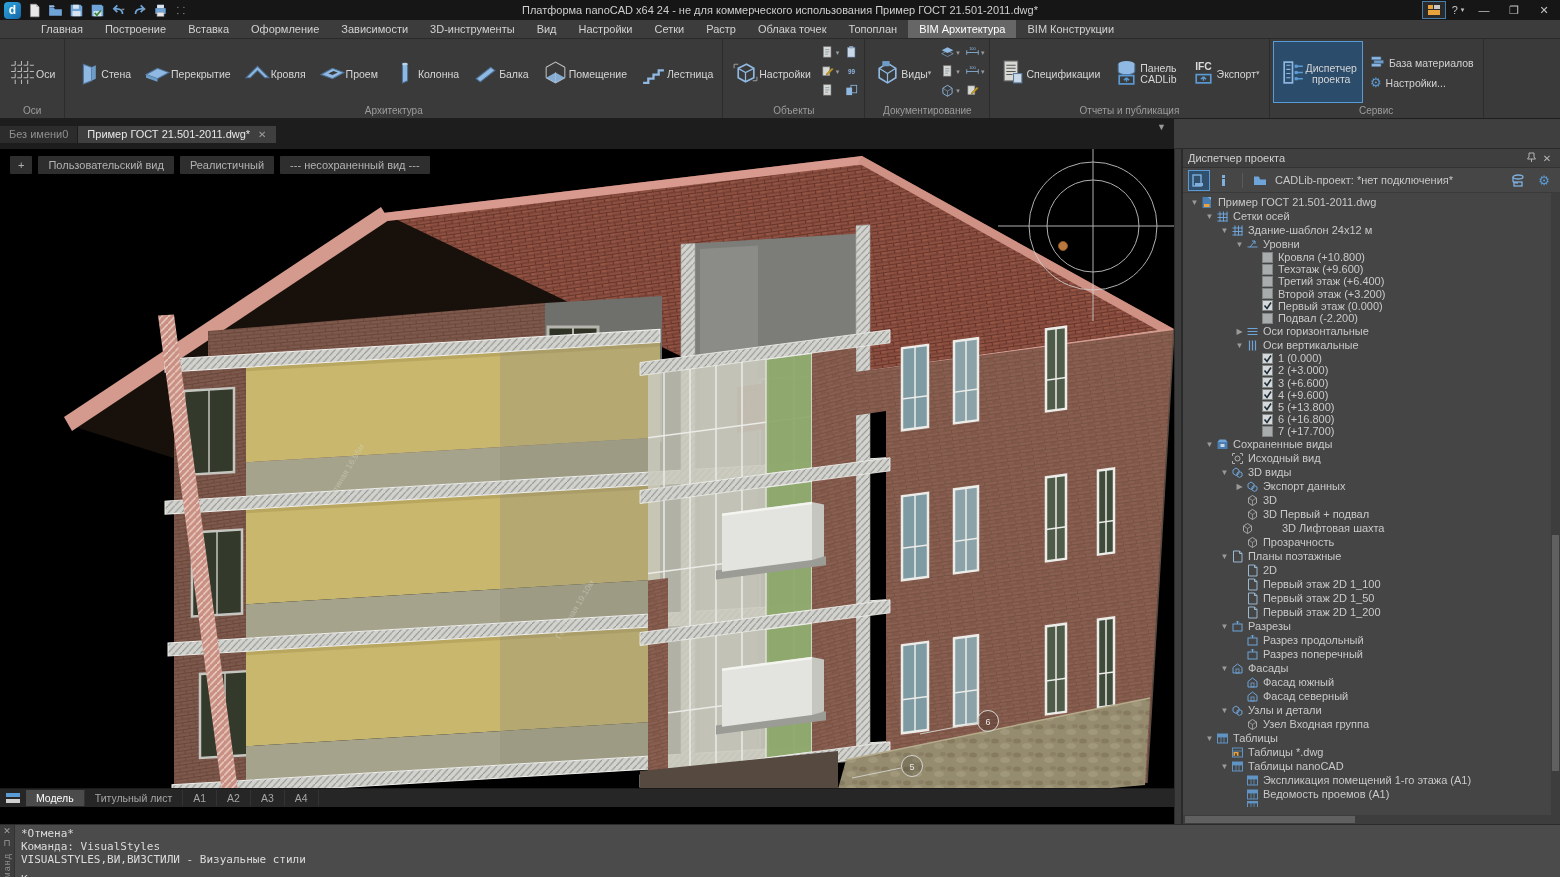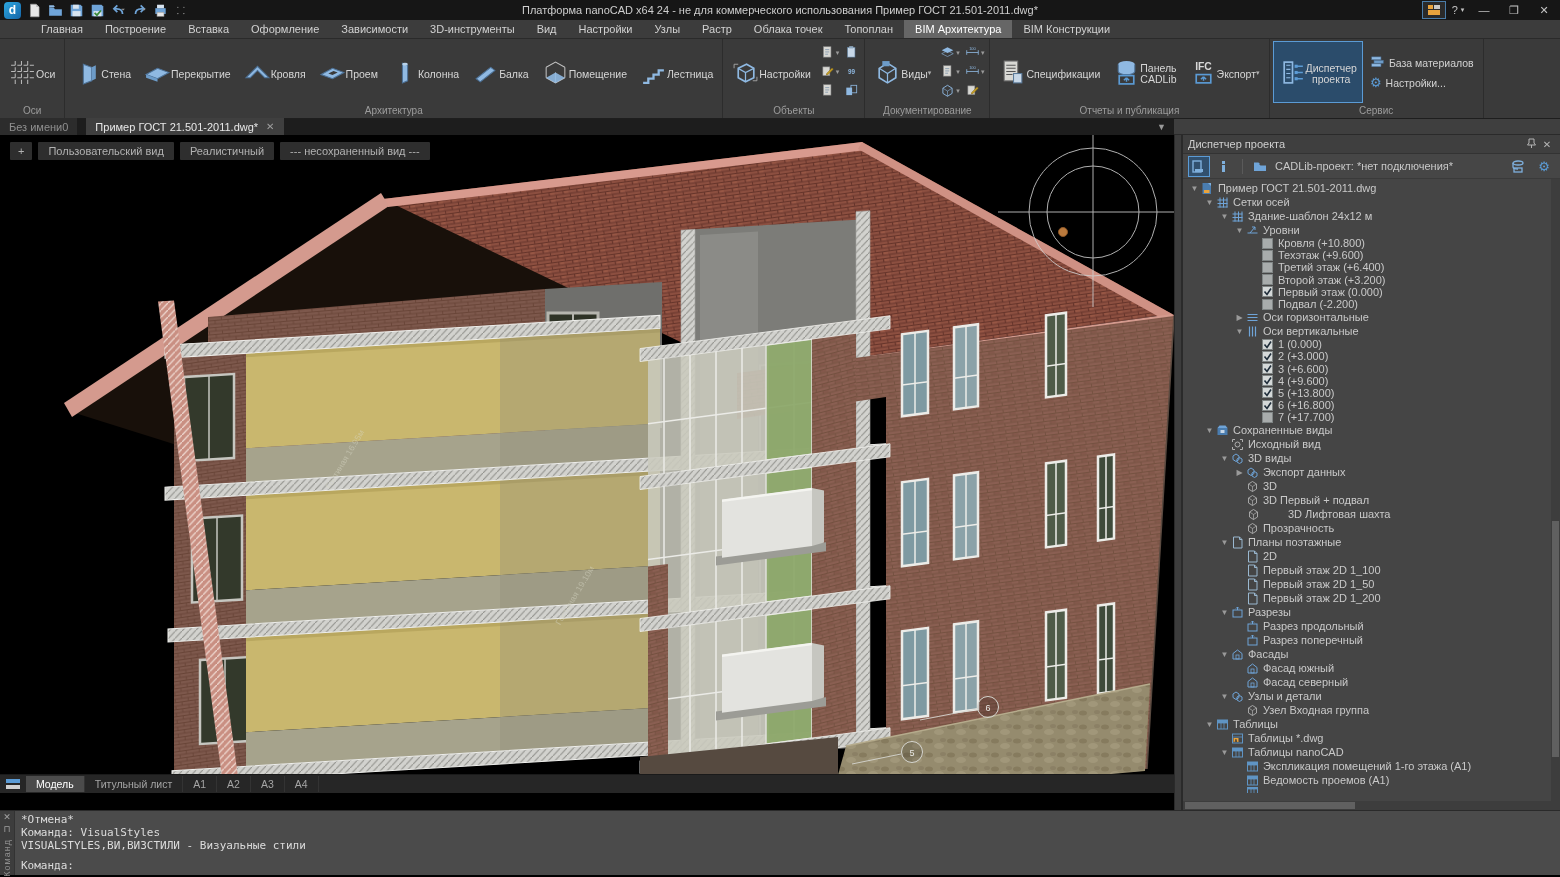--- a/index.html
+++ b/index.html
@@ -22,21 +22,21 @@
   .rbuttons{flex:1;display:flex;align-items:stretch;padding:2px 3px 0 3px;gap:1px;}
   .rlabel{height:15px;text-align:center;color:#9c9c9c;font-size:10px;line-height:15px;white-space:nowrap;padding:0 8px;}
   .bigbtn{display:flex;flex-direction:row;align-items:center;justify-content:flex-start;padding:3px 5px 1px 5px;border:1px solid transparent;}
   .bigbtn .blab{color:#d6d6d6;font-size:10.5px;text-align:center;line-height:11px;margin-top:2px;white-space:pre;}
   .bigbtn.sel{background:#2b4c6b;border:1px solid #5b9bd5;}
   .bigbtn .arr{color:#b0b0b0;font-size:7px;line-height:6px;}
   .smallcol{display:flex;flex-direction:column;justify-content:center;gap:2px;padding:0 2px;}
   .smallrow{display:flex;align-items:center;gap:1px;}
   .srvrows{display:flex;flex-direction:column;justify-content:center;gap:4px;padding:0 6px;}
   .srvrow{display:flex;align-items:center;gap:4px;color:#d2d2d2;font-size:10.5px;white-space:nowrap;}
-  .tabrow{height:16px;background:#1d1d1d;display:flex;align-items:flex-end;position:relative;gap:8px;}
+  .tabrow{height:30px;background:#1d1d1d;display:flex;align-items:center;position:relative;}
   .dtab{height:17px;display:flex;align-items:center;padding:0 9px;font-size:11px;background:#2c2c2c;color:#8f8f8f;margin-right:1px;}
   .dtab.active{background:#3f3f3f;color:#e8e8e8;}
   .dtab .x{margin-left:8px;color:#9f9f9f;font-size:10px;}
   .tabrow .tr-dd{position:absolute;right:8px;top:3px;color:#9a9a9a;font-size:9px;}
   .mainrow{display:flex;height:675px;}
   .leftcol{width:1174px;display:flex;flex-direction:column;}
   .viewport{position:relative;width:1174px;height:639px;background:#000;overflow:hidden;}
   .vchips{position:absolute;top:7px;left:10px;display:flex;gap:6px;z-index:5;}
   .chip{background:#2e2e2e;color:#b2b2b2;padding:3px 10px;font-size:11px;border-radius:1px;}
   .chip.plus{padding:3px 8px;}
@@ -148,21 +148,21 @@
 
 <div class="menubar" id="menubar">
     <div class="menu-item">Главная</div>
     <div class="menu-item">Построение</div>
     <div class="menu-item">Вставка</div>
     <div class="menu-item">Оформление</div>
     <div class="menu-item">Зависимости</div>
     <div class="menu-item">3D-инструменты</div>
     <div class="menu-item">Вид</div>
     <div class="menu-item">Настройки</div>
-    <div class="menu-item">Узлы</div>
+    <div class="menu-item">Сетки</div>
     <div class="menu-item">Растр</div>
     <div class="menu-item">Облака точек</div>
     <div class="menu-item">Топоплан</div>
     <div class="menu-item active">BIM Архитектура</div>
     <div class="menu-item">BIM Конструкции</div>
   </div>
 
 <div class="ribbon" id="ribbon">
     <div class="rgroup">
       <div class="rbuttons">
@@ -946,21 +946,21 @@
         <div class="trow" style="padding-left: 51px;">
           <span class="arr"></span>
           <span class="lic">
             <svg width="13" height="13" viewBox="0 0 26 26">
               <path d="M5 8l8-5 8 5v10l-8 5-8-5z" fill="none" stroke="#b0b0b0" stroke-width="1.8"></path>
               <path d="M5 8l8 5 8-5M13 13v10" stroke="#b0b0b0" stroke-width="1.4" fill="none"></path>
             </svg>
           </span>
           <span class="lbl">3D Первый + подвал</span>
         </div>
-        <div class="trow" style="padding-left: 28px; gap: 24px;">
+        <div class="trow" style="padding-left: 22px; gap: 24px;">
           <span class="arr"></span>
           <span class="lic">
             <svg width="13" height="13" viewBox="0 0 26 26">
               <path d="M5 8l8-5 8 5v10l-8 5-8-5z" fill="none" stroke="#b0b0b0" stroke-width="1.8"></path>
               <path d="M5 8l8 5 8-5M13 13v10" stroke="#b0b0b0" stroke-width="1.4" fill="none"></path>
             </svg>
           </span>
           <span class="lbl">3D Лифтовая шахта</span>
         </div>
         <div class="trow" style="padding-left: 51px;">

